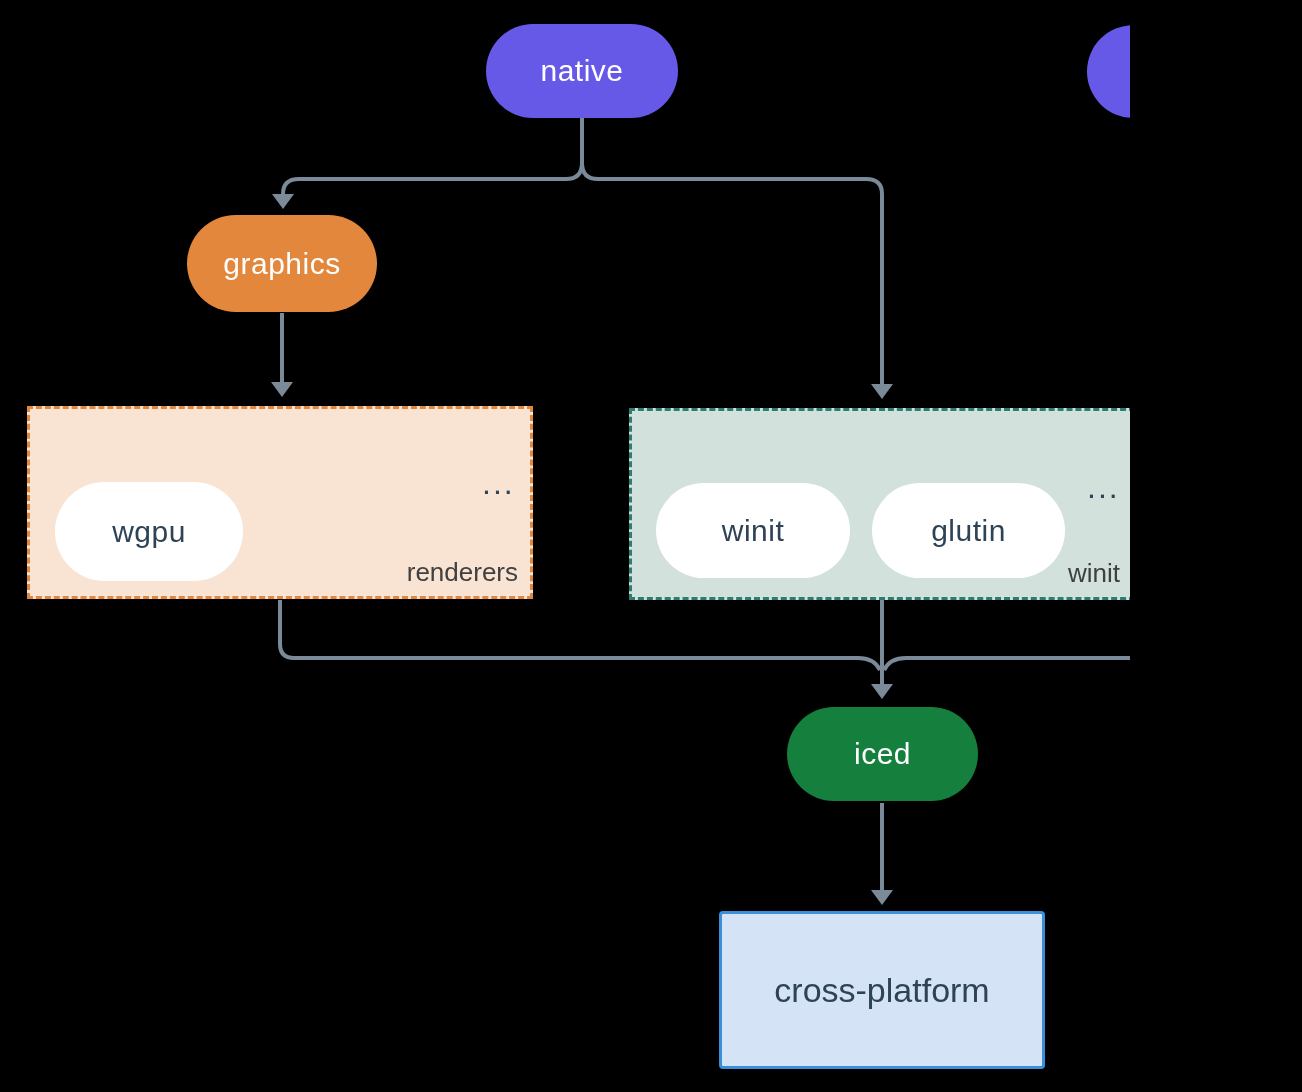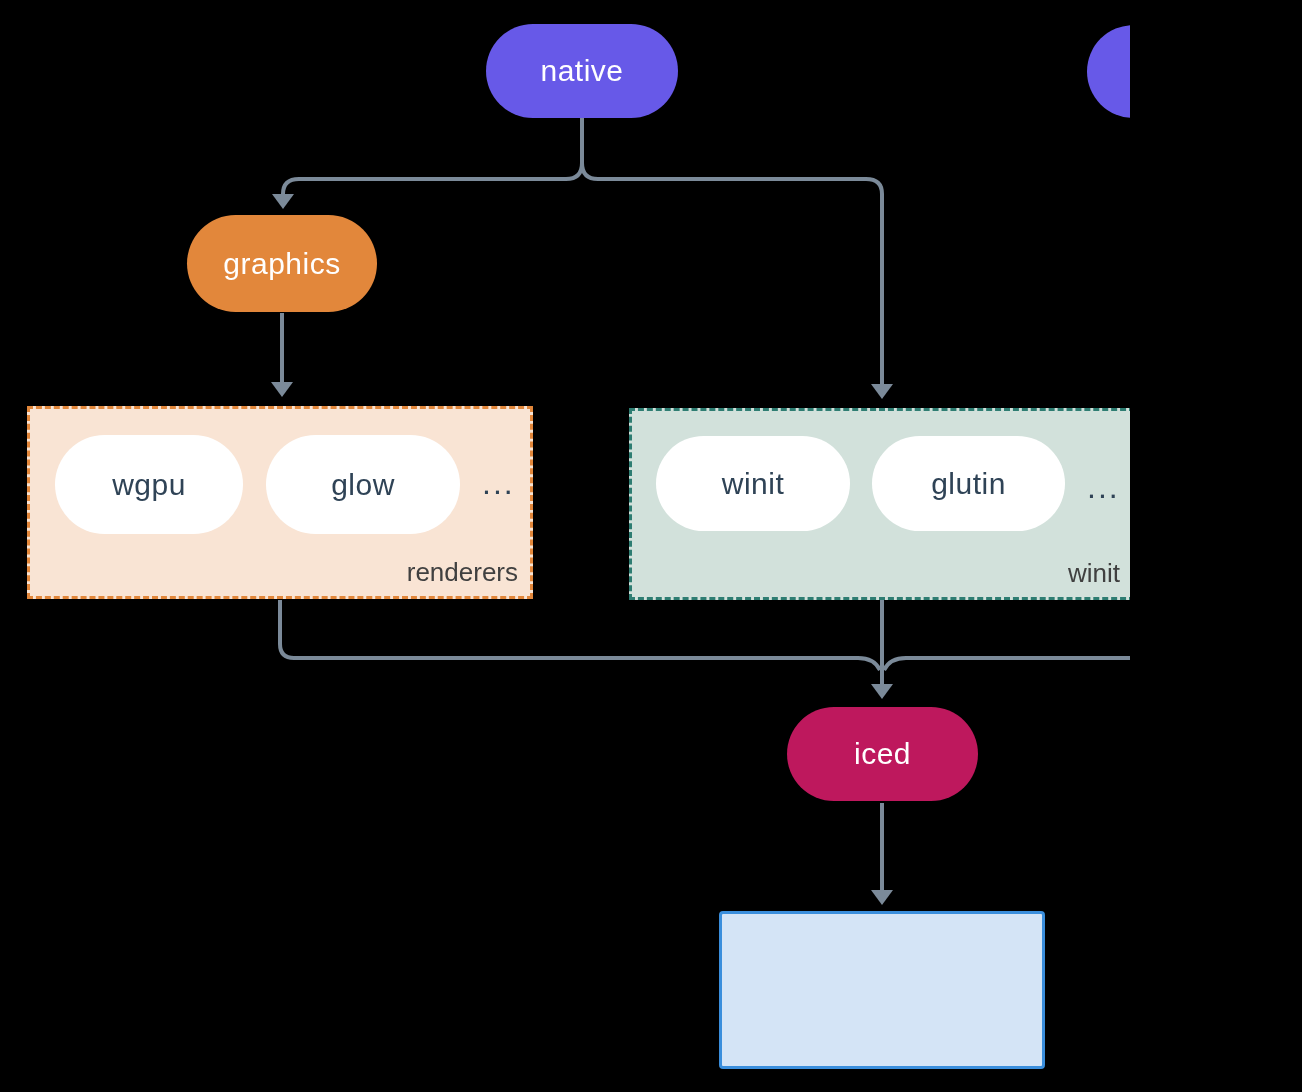--- a/index.html
+++ b/index.html
@@ -35,21 +35,21 @@
     display: flex;
     align-items: center;
     justify-content: center;
     border-radius: 999px;
     font-size: 30px;
     letter-spacing: 0.5px;
     box-sizing: border-box;
   }
   .pill.purple { background: #6759E8; color: #FFFFFF; }
   .pill.orange { background: #E2873B; color: #FFFFFF; }
-  .pill.blue   { background: #be185d; color: #FFFFFF; }
+  .pill.blue   { background: #15803d; color: #FFFFFF; }
   .pill.white  { background: #FFFFFF; color: #2F4356; }
 
   .group {
     position: absolute;
     box-sizing: border-box;
     border-width: 3px;
     border-style: dashed;
   }
   .group.renderers {
     left: 27px; top: 406px; width: 506px; height: 193px;
@@ -94,21 +94,21 @@
   }
   
   .node-native   { left: 486px;  top: 24px;  width: 192px; height: 94px; }
   .node-web      { left: 1087px; top: 25px;  width: 191px; height: 93px; }
   .node-graphics { left: 187px;  top: 215px; width: 190px; height: 97px; }
   .node-iced     { left: 787px;  top: 707px; width: 191px; height: 94px; }
   .node-wgpu     { left: 25px;  top: 26px; width: 188px; height: 99px; }
   .node-glow     { left: 236px; top: 26px; width: 194px; height: 99px; }
   .node-winit    { left: 24px;  top: 25px; width: 194px; height: 95px; }
   .node-glutin   { left: 240px; top: 25px; width: 193px; height: 95px; }
-  .group .pill { position: absolute; }
+  .group .pill { position: absolute; margin-top: 47px; }
   .ellipsis-renderers { left: 452px; top: 56px; }
   .ellipsis-shells    { left: 455px; top: 58px; }
 </style>
 </head>
 <body>
 
 <div class="stage">
 
   <svg class="connectors" viewBox="0 0 1302 1092" xmlns="http://www.w3.org/2000/svg">
 
@@ -141,38 +141,36 @@
   </div>
 
   <div class="pill purple node-web">
     <span>web</span>
   </div>
 
   <div class="group renderers">
     <div class="pill white node-wgpu">
       <span>wgpu</span>
     </div>
-    <div class="pill white node-glow">
-      <span>glow</span>
-    </div>
     <div class="ellipsis ellipsis-renderers">...</div>
     <div class="group-label">renderers</div>
   </div>
 
   <div class="group shells">
     <div class="pill white node-winit">
       <span>winit</span>
     </div>
     <div class="pill white node-glutin">
       <span>glutin</span>
     </div>
     <div class="ellipsis ellipsis-shells">...</div>
     <div class="group-label">winit</div>
   </div>
 
   <div class="pill blue node-iced">
     <span>iced</span>
   </div>
 
   <div class="app-box">
+    <span>cross-platform</span>
   </div>
 
 </div>
 
 </body></html>

